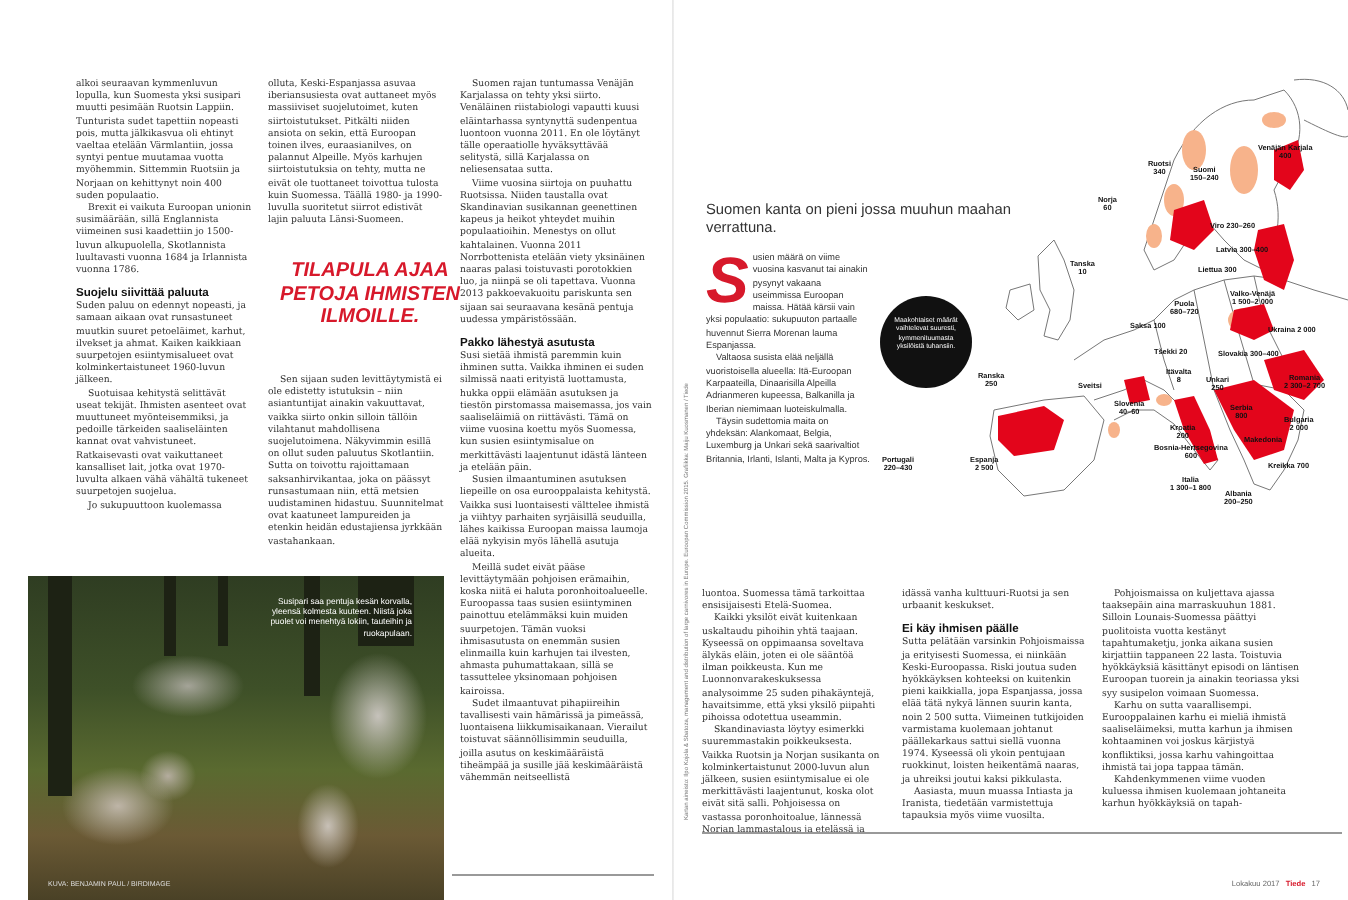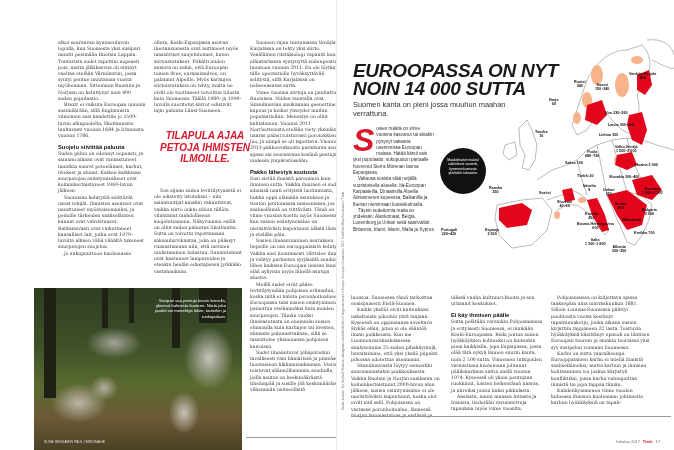--- a/index.html
+++ b/index.html
@@ -1,19 +1,19 @@
 <!DOCTYPE html>
 <html><head>
 <meta charset="utf-8">
 <style>
   * { box-sizing: border-box; margin: 0; padding: 0; }
   html, body { width: 674px; height: 450px; overflow: hidden; background: #fff; }
   body { font-family: "DejaVu Serif", serif; color: #222; position: relative; }
   .page { position: absolute; top: 0; height: 450px; }
-  .left-page { left: 0; width: 343px; background: #fff; margin-left: 20px; }
+  .left-page { left: 0; width: 343px; background: #fff; }
   .right-page { left: 337px; width: 337px; background: #fff; }
   .spine { position: absolute; left: 336px; top: 0; width: 2px; height: 450px; background: linear-gradient(to right, #e6e6e6, #f7f7f7); }
   .col { position: absolute; font-size: 4.6px; line-height: 6.2px; color: #333; text-align: left; }
   .col p { text-indent: 6px; margin: 0; }
   .col p.first { text-indent: 0; }
   .col h3 { font-family: "Liberation Sans", sans-serif; font-weight: bold; font-size: 5.8px; line-height: 8px; color: #111; margin-top: 4px; }
   .pull-quote { position: absolute; left: 140px; top: 130px; width: 90px; text-align: center; font-family: "Liberation Sans", sans-serif; font-style: italic; font-weight: bold; color: #d7192b; font-size: 10px; line-height: 11.5px; }
   .photo { position: absolute; left: 14px; top: 288px; width: 208px; height: 162px; overflow: hidden;
     background:
       radial-gradient(ellipse 40px 22px at 80px 55px, rgba(190,185,180,0.8), transparent 70%),
@@ -87,24 +87,20 @@
     <div class="photo-credit">KUVA: BENJAMIN PAUL / BIRDIMAGE</div>
   </div>
 
   <div class="rule left-r"></div>
 </div>
 
 <div class="spine"></div>
 
 <div class="page right-page">
 
-  <div class="headline">
-    <div>EUROOPASSA ON NYT</div>
-    <div>NOIN 14 000 SUTTA</div>
-  </div>
   <div class="subhead">Suomen kanta on pieni jossa muuhun maahan verrattuna.</div>
 
   <div class="map-intro">
     <span class="dropcap">S</span>
     <p class="first">usien määrä on viime vuosina kasvanut tai ainakin pysynyt vakaana useimmissa Euroopan maissa. Hätää kärsii vain yksi populaatio: sukupuuton partaalle huvennut Sierra Morenan lauma Espanjassa.</p>
     <p>Valtaosa susista elää neljällä vuoristoisella alueella: Itä-Euroopan Karpaateilla, Dinaarisilla Alpeilla Adrianmeren kupeessa, Balkanilla ja Iberian niemimaan luoteiskulmalla.</p>
     <p>Täysin sudettomia maita on yhdeksän: Alankomaat, Belgia, Luxemburg ja Unkari sekä saarivaltiot Britannia, Irlanti, Islanti, Malta ja Kypros.</p>
   </div>
 
   <svg class="map" viewBox="0 0 237 250">

